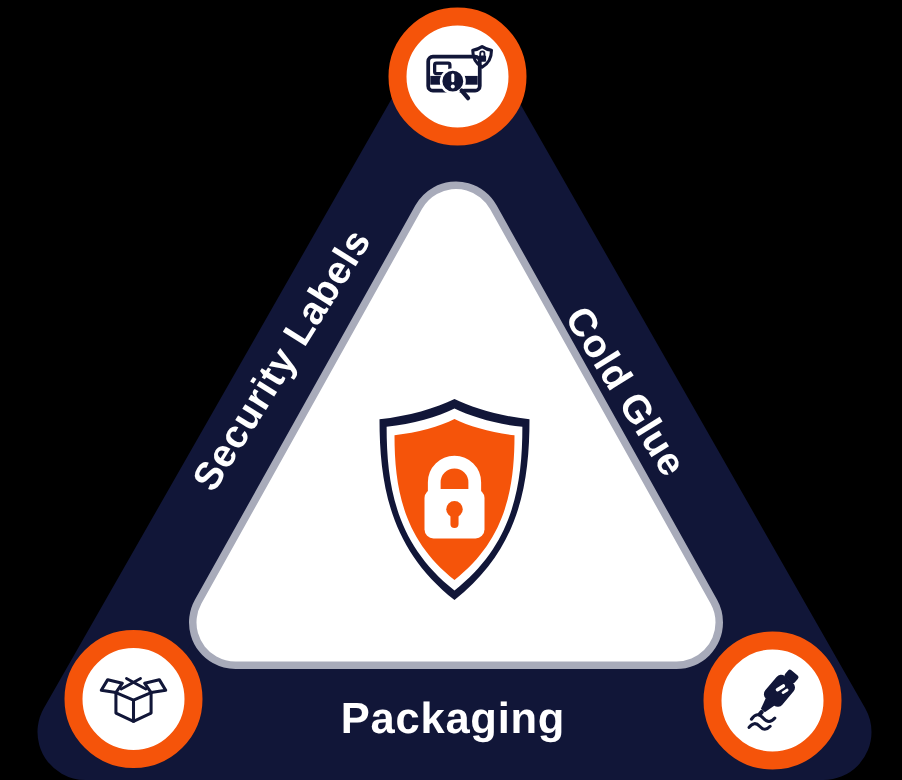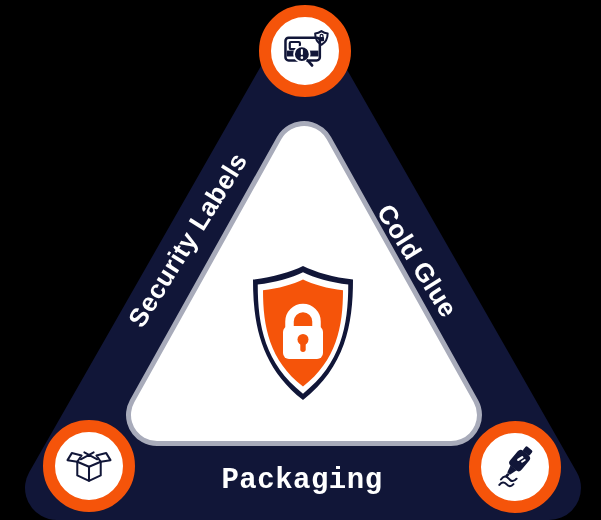--- a/index.html
+++ b/index.html
@@ -48,21 +48,21 @@
   .edge-label{
     position:absolute;
     color:var(--white);
     font-weight:bold;
     font-size:26px;
     letter-spacing:0.5px;
     white-space:nowrap;
   }
   #label-left{left:188px;top:240px;transform:translate(-50%,-50%) rotate(-58deg);}
   #label-right{left:417px;top:261px;transform:translate(-50%,-50%) rotate(58deg);}
-  #label-bottom{left:302px;top:480px;font-size:29px;transform:translate(-50%,-50%);font-family:Liberation Mono, monospace;}
+  #label-bottom{left:302px;top:480px;font-size:29px;transform:translate(-50%,-50%);}
 </style>
 </head>
 <body>
 
 <div class="stage">
 
   <svg class="triangle-svg" viewBox="0 0 601 520" aria-hidden="true">
 
     <path class="outer-tri" d="M303 57 L57 488 L549 488 Z"></path>
 

